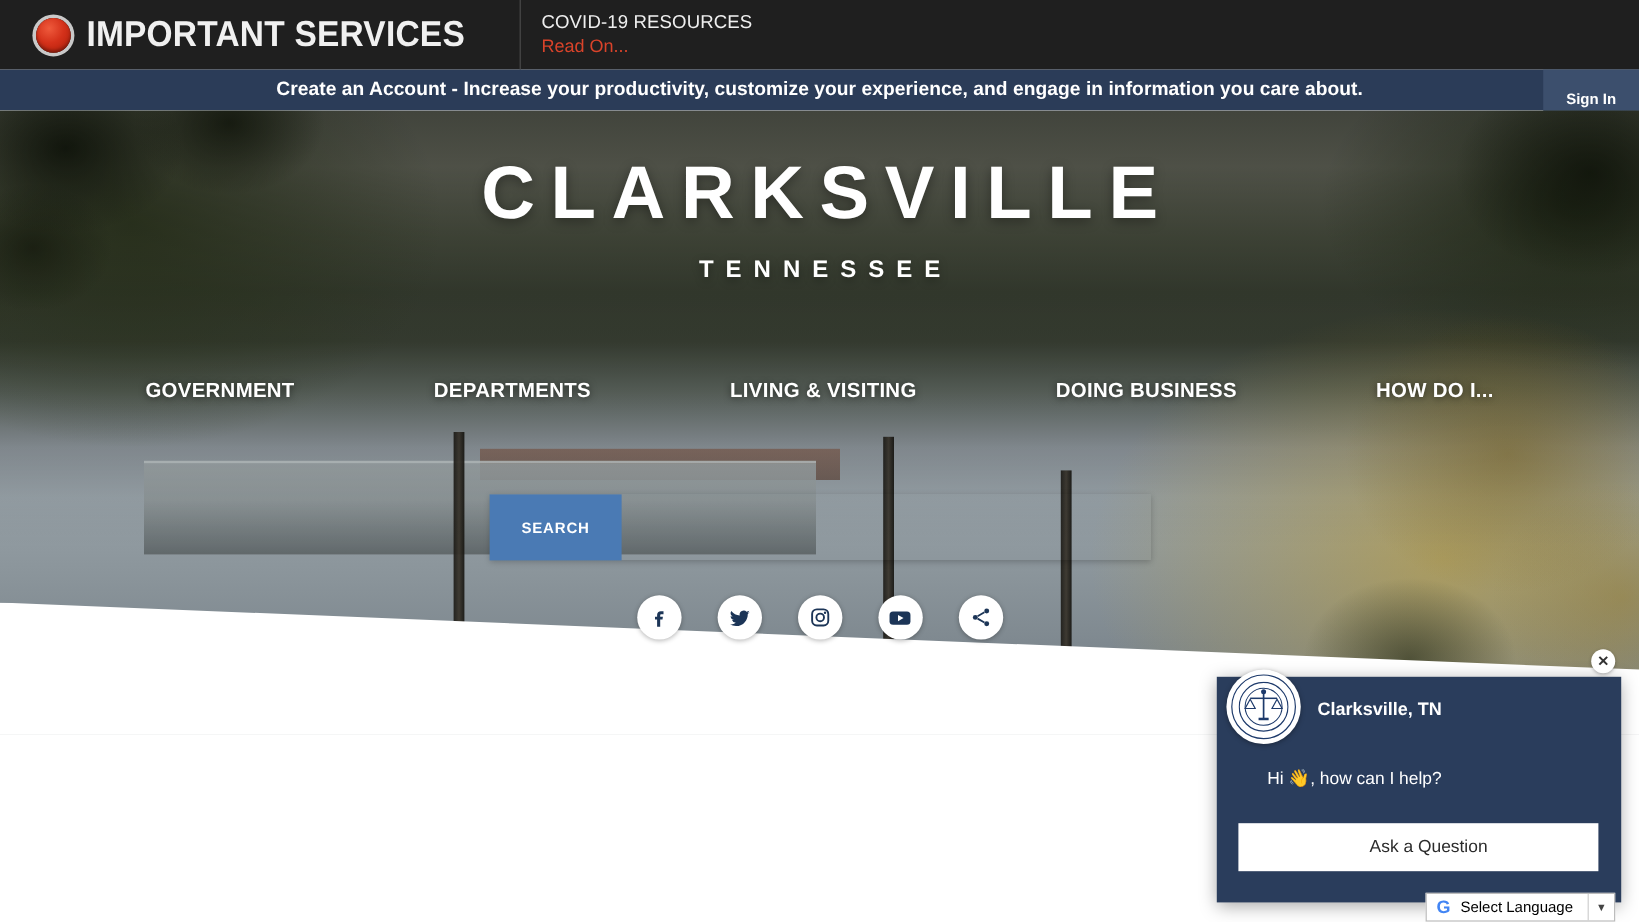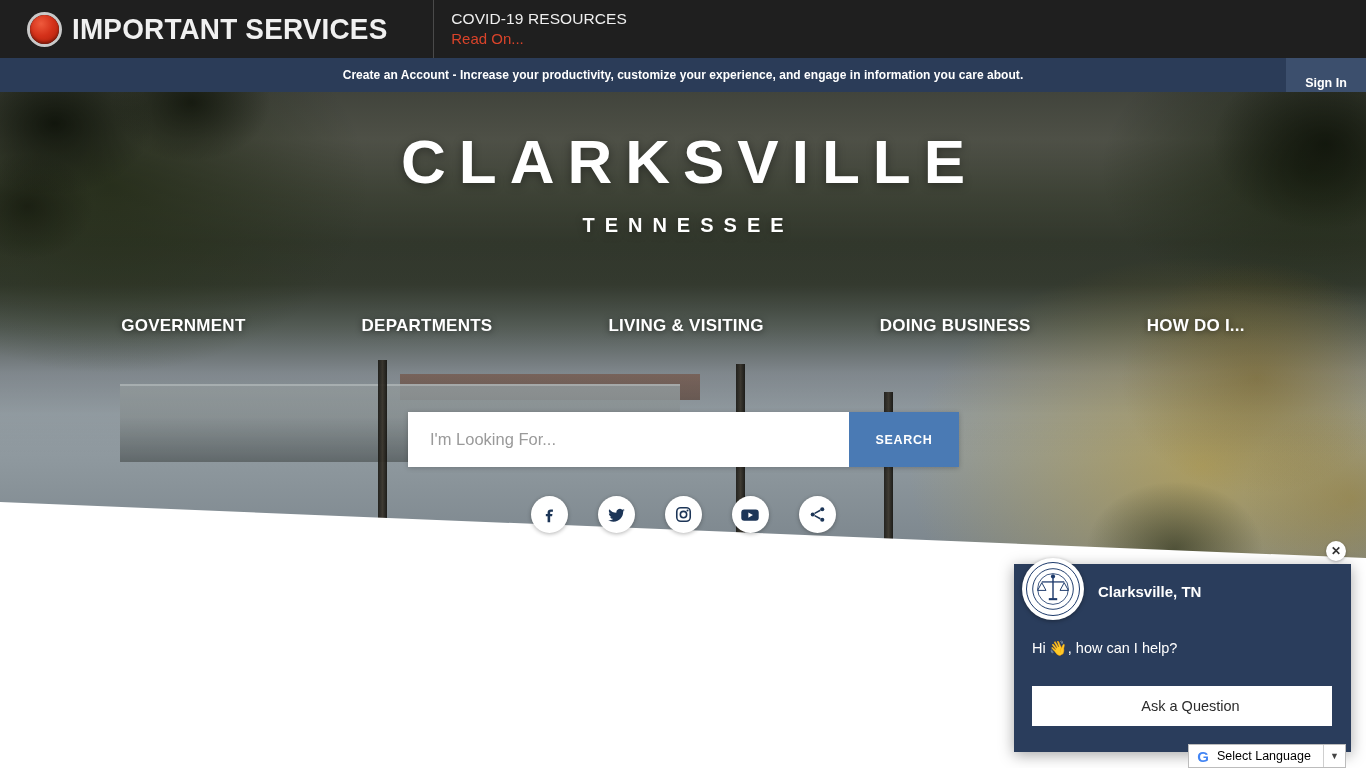--- a/index.html
+++ b/index.html
@@ -39,21 +39,21 @@
   .alert-headline { color: #efefef; font-size: 15.5px; letter-spacing: .1px; }
   .alert-readon { color: #d9432a; font-size: 15px; }
 
   
   .account-bar {
     position: absolute; top: 58px; left: 0;
     width: 1366px; height: 34px;
     background: #2b3c58;
     display: flex; align-items: center; justify-content: center;
   }
-  .account-text { color: #ffffff; font-size: 12px; font-weight: bold; letter-spacing: .05px; }
+  .account-text { color: #ffffff; font-size: 16px; font-weight: bold; letter-spacing: .05px; }
   .account-text .acct-link { text-decoration: none; color: #ffffff; }
   .signin-btn {
     position: absolute; right: 0; top: 0;
     width: 80px; height: 50px;
     background: #3c4f6d;
     color: #ffffff; font-size: 12.5px; font-weight: bold;
     display: flex; align-items: center; justify-content: center;
     cursor: pointer; border: none;
     font-family: "Liberation Sans", sans-serif;
   }
@@ -221,20 +221,21 @@
     border: 1.5px solid #1d3a6b;
     display: flex; align-items: center; justify-content: center;
   }
   .chat-title {
     color: #ffffff; font-size: 15px; font-weight: bold;
     margin-left: 14px; margin-top: -12px;
   }
   .chat-msg {
     color: #ffffff; font-size: 14.5px;
     padding: 10px 0 0 18px;
+    margin-left: 24px;
   }
   .chat-btn {
     position: absolute; left: 18px; top: 122px;
     width: 300px; height: 40px;
     background: #ffffff; border: none;
     font-size: 14.5px; color: #2b2b2b; cursor: pointer;
     font-family: "Liberation Sans", sans-serif;
     padding-left: 17px;
   }
 
@@ -303,21 +304,20 @@
   <div class="nav-item">DEPARTMENTS</div>
   <div class="nav-gap"></div>
   <div class="nav-item">LIVING &amp; VISITING</div>
   <div class="nav-gap"></div>
   <div class="nav-item">DOING BUSINESS</div>
   <div class="nav-gap"></div>
   <div class="nav-item">HOW DO I...</div>
 </div>
 
 <div class="search-wrap">
-  <input class="search-input" type="text" placeholder="I'm Looking For..." style="">
   <button class="search-btn">SEARCH</button>
 </div>
 
 <div class="social-row">
   <div class="social-ico">
     <svg width="20" height="20" viewBox="0 0 24 24">
         <path fill="#1c3557" d="M14.6 8.2h2.1V5.3h-2.6c-2.4 0-3.8 1.4-3.8 3.8v1.6H8.2v2.9h2.1v7.1h3.1v-7.1h2.3l.4-2.9h-2.7V9.5c0-.9.3-1.3 1.2-1.3z"></path>
       </svg>
   </div>
   <div class="social-ico">

